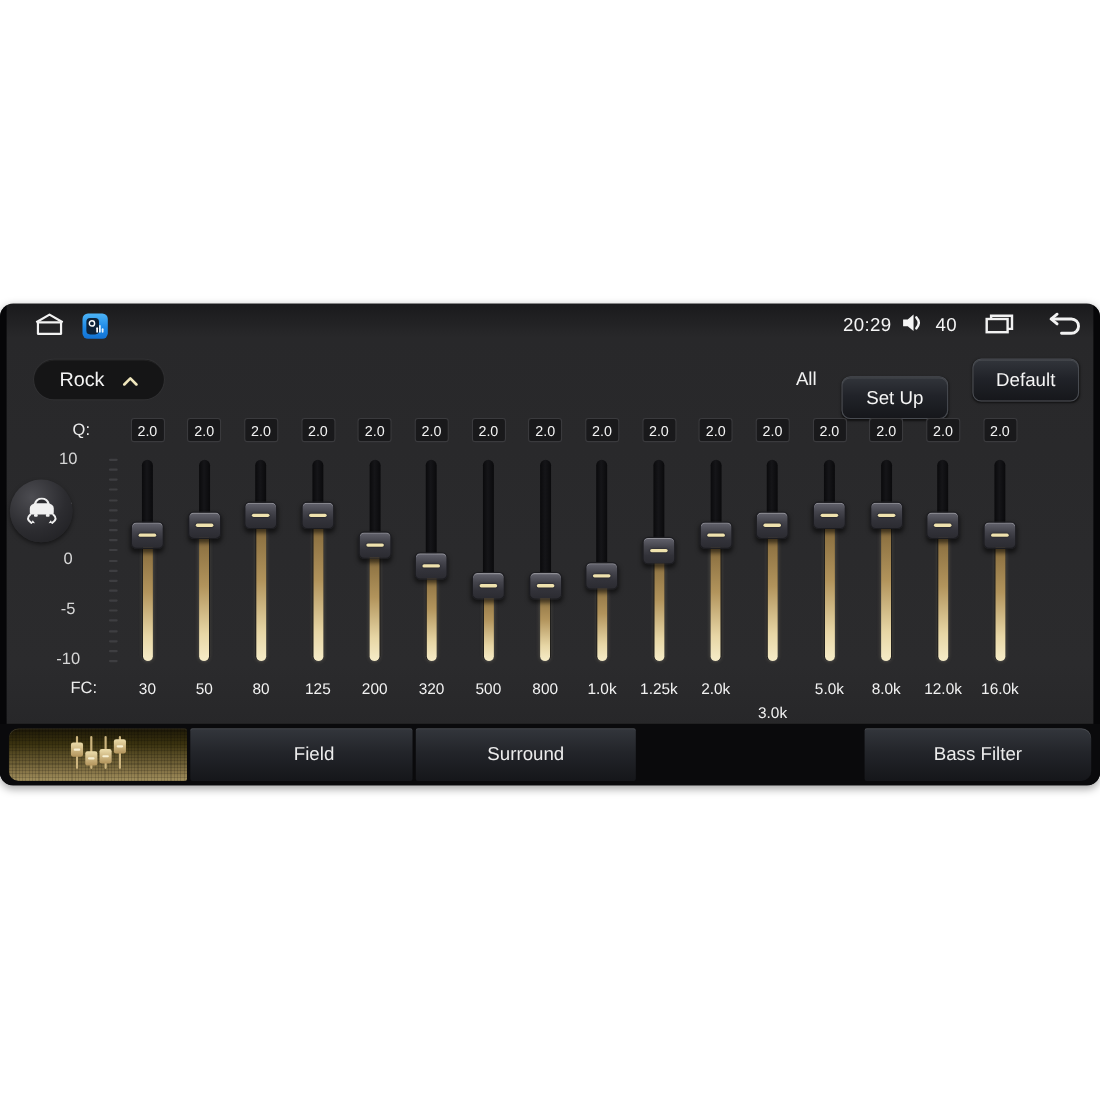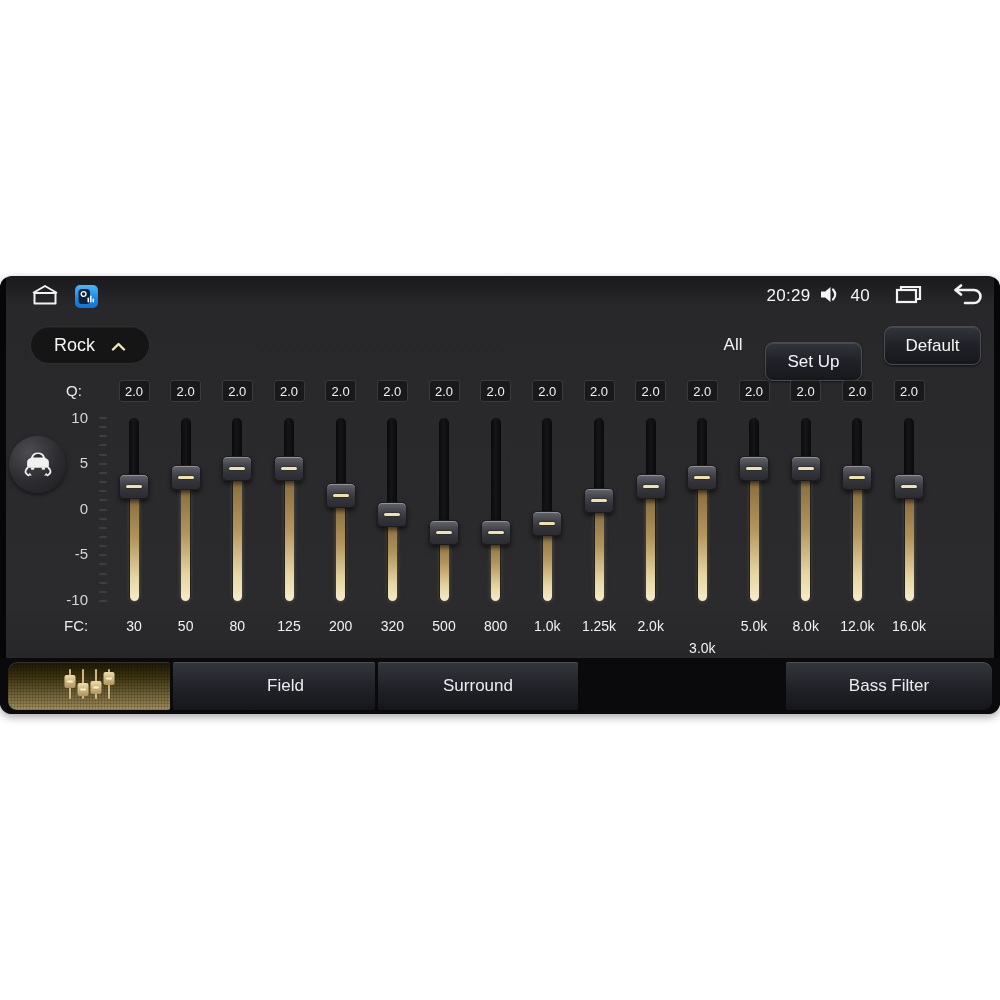--- a/index.html
+++ b/index.html
@@ -35,21 +35,21 @@
   .hbtn { position:absolute; top:50px; width:97px; height:39px; border-radius:8px;
     background:linear-gradient(180deg,#32353b 0%, #212329 45%, #16171b 100%);
     border:1px solid #484b51; color:#f5f5f5; font-size:17px; cursor:pointer;
     font-family:"Liberation Sans", sans-serif;
     box-shadow: inset 0 1px 0 rgba(255,255,255,.10), 0 1px 2px rgba(0,0,0,.6); }
   .hbtn.setup { left:765px;margin-top:16px; } .hbtn.default { left:884px; }
 
   
   .qlabel { position:absolute; left:66px; top:104px; height:22px; line-height:22px; color:#ececec; font-size:15px; }
   .fclabel { position:absolute; left:64px; top:341px; height:18px; line-height:18px; color:#ececec; font-size:15px; }
-  .scale span { position:absolute; left:36px; width:52px; text-align:right; color:#d6d6d6;
+  .scale span { position:absolute; left:36px; width:52px; text-align:center; color:#d6d6d6;
     font-size:15px; height:18px; line-height:18px; }
   .tick { position:absolute; left:99px; width:8px; height:2px; background:#3e3e41; border-radius:1px; }
 
   
   .q-box { position:absolute; top:104px; width:31px; height:22px; line-height:21px; text-align:center;
     background:#19191b; border:1px solid #3a3a3d; border-radius:3px; color:#f2f2f2; font-size:13px; cursor:pointer; }
   .band { position:absolute; top:0; width:50px; height:380px; cursor:pointer; }
   .track { position:absolute; left:20px; top:142px; width:10px; height:183px; border-radius:5px;
     background:linear-gradient(90deg,#0a0a0c,#151518 45%,#0a0a0c); box-shadow:0 1px 1px rgba(255,255,255,.05); }
   .fill { position:absolute; left:20.5px; width:9px; border-radius:4px 4px 5px 5px;

